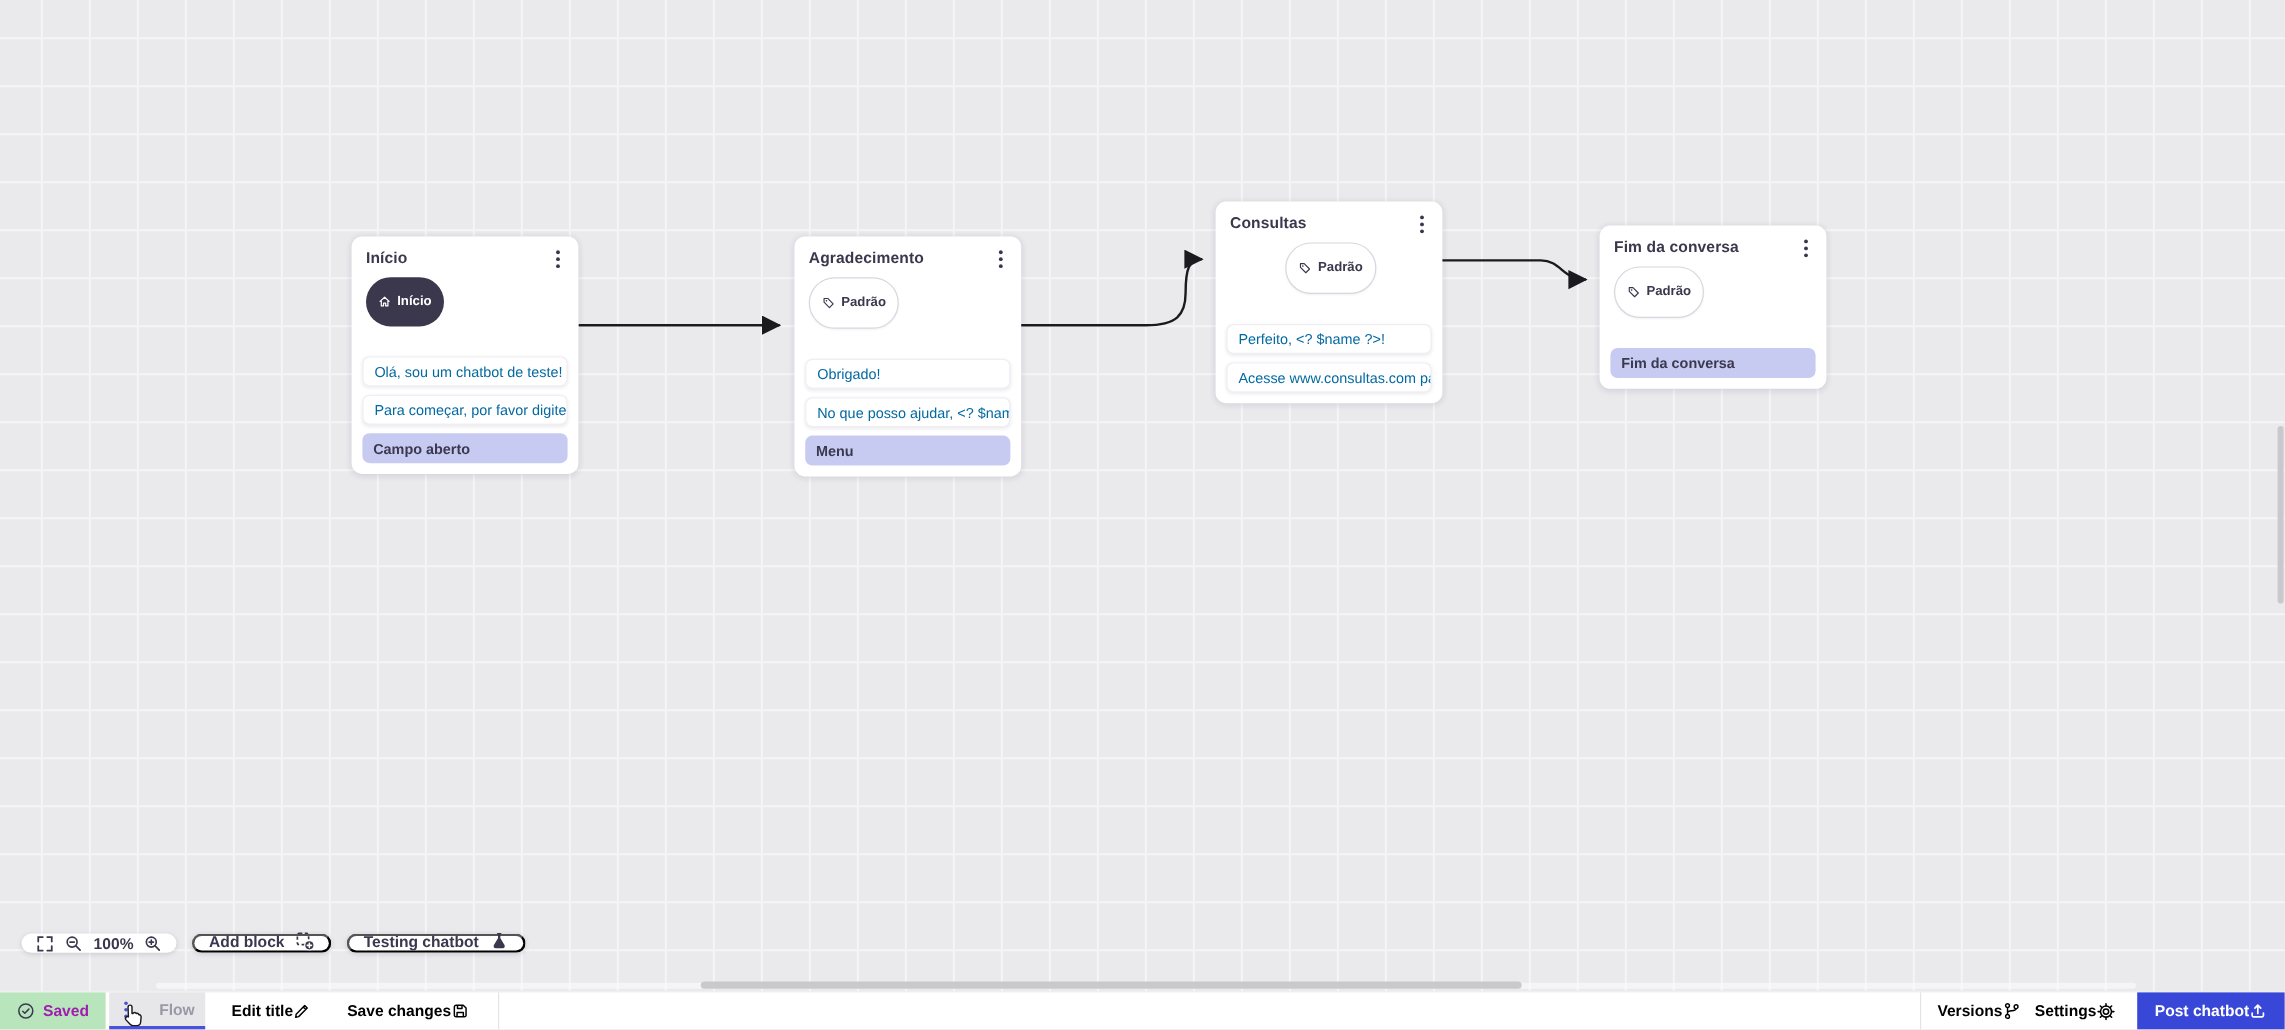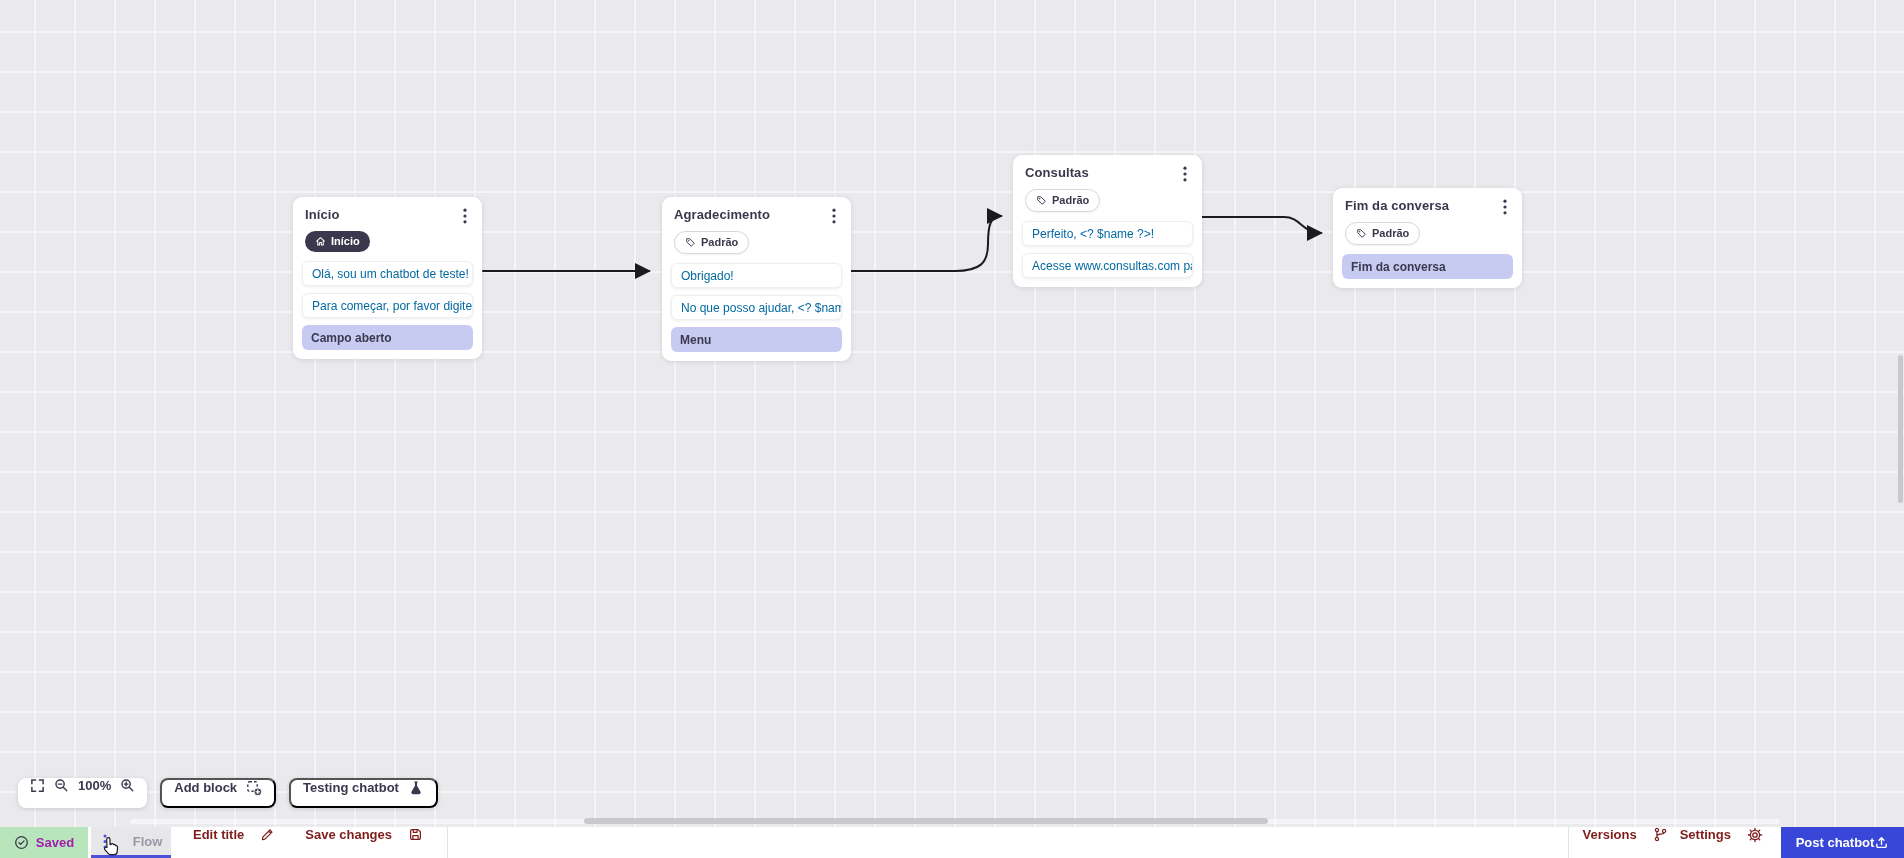--- a/index.html
+++ b/index.html
@@ -22,37 +22,37 @@
   
   .node {
     position:absolute; width:189px; background:#fff; border-radius:9px;
     box-shadow:0 1px 5px rgba(40,35,70,.12); padding:10px 9px 9px;
   }
   .node-head { display:flex; justify-content:space-between; align-items:flex-start; padding:0 3px; }
   .node-title { font-size:13px; font-weight:700; color:#3b384e; letter-spacing:.1px; }
   .kebab { color:#3b384e; cursor:pointer; padding:1px 3px; display:inline-flex; }
   .badge {
     display:inline-flex; align-items:center; gap:5px; font-size:11px; font-weight:700;
-    border-radius:999px; padding:5px 10px; margin:6px 0 0 3px; line-height:1;
+    border-radius:999px; padding:15px 10px; margin:6px 0 16px 3px; line-height:1;
   }
   .badge-dark { background:#3b384e; color:#fff; }
   .badge-outline { background:#fff; color:#3b384e; border:1px solid #d8d6de; box-shadow:0 1px 2px rgba(0,0,0,.05); }
   .cards { margin-top:9px; display:flex; flex-direction:column; gap:7px; }
   .card {
     height:25px; display:flex; align-items:center; padding:0 9px; border-radius:6px;
     font-size:12px; white-space:nowrap; overflow:hidden; cursor:pointer;
   }
   .card.msg { background:#fff; border:1px solid #f0eef3; box-shadow:0 1px 3px rgba(40,35,70,.09); color:#0369a1; }
   .card.input { background:#c7cbf2; color:#3b3950; font-weight:700; }
 
   
   .toolbar { position:absolute; left:18px; top:778px; display:flex; gap:13px; }
   .tcard {
-    height:30px; background:#fff; border-radius:8px; box-shadow:0 1px 4px rgba(40,35,70,.16);
-    display:flex; align-items:flex-start; padding:0 12px; gap:9px;
+    height:16px; background:#fff; border-radius:8px; box-shadow:0 1px 4px rgba(40,35,70,.16);
+    display:flex; align-items:flex-end; padding:0 12px; gap:9px;
     font-size:13px; font-weight:700; color:#3b384e;
   }
   .ibtn { display:inline-flex; align-items:center; justify-content:center; background:none; border:none; color:#3b384e; cursor:pointer; padding:0; }
   .zoom-label { font-size:13px; font-weight:700; }
 
   
   .hscroll-track { position:absolute; left:130px; top:819px; width:1650px; height:5px; border-radius:3px; background:rgba(255,255,255,.5); }
   .hscroll { position:absolute; left:584px; top:818px; width:684px; height:6px; border-radius:3px; background:#c9c8cd; }
   .vscroll { position:absolute; left:1898px; top:355px; width:5px; height:148px; border-radius:3px; background:#c9c8cd; }
 
@@ -65,22 +65,22 @@
     width:88px; background:#b9e5bd; display:flex; align-items:center; justify-content:center;
     gap:7px; font-weight:700; color:#a21caf;
   }
   .flow-tab {
     width:80px; margin-left:3px; background:#e7e6e9; border-bottom:3px solid #4a52d9;
     display:flex; align-items:center; justify-content:center; gap:23px;
     color:#9b98a6; font-weight:700; cursor:pointer;
   }
   .flow-tab .kebab { color:#4a52d9; }
   .sbtn {
-    display:flex; gap:16px; font-weight:700; background:none; border:none;
-    color:#7f1d1d; font-size:13px; cursor:pointer; font-family:inherit;
+    display:flex; align-items:center; gap:0; font-weight:700; background:none; border:none;
+    color:#000000; font-size:13px; cursor:pointer; font-family:inherit;
   }
   .sbtn.edit { margin-left:22px; }
   .sbtn.savechanges { margin-left:30px; }
   .sdivider { width:1px; background:#e4e3e7; margin:0; }
   .sdivider.left { margin-left:24px; }
   .spacer { flex:1; }
   .sbtn.versions { margin-left:14px; }
   .sbtn.settings { margin-left:12px; margin-right:18px; }
   .post-btn {
     width:123px; background:#3847d8; color:#fff; border:none; display:flex; align-items:center;
@@ -160,21 +160,21 @@
         </div>
       <div class="card msg">
           <span>No que posso ajudar, &lt;? $name ...</span>
         </div>
       <div class="card input">
           <span>Menu</span>
         </div>
     </div>
   </div>
 
-  <div class="node" style="left:1013px; top:155px;">
+  <div class="node" style="left:1013px; top:168px;text-align:center;">
     <div class="node-head">
       <span class="node-title">Consultas</span>
       <span class="kebab">
         <svg width="4" height="16" viewBox="0 0 4 16">
           <circle cx="2" cy="2.2" r="1.6" fill="currentColor"></circle>
             <circle cx="2" cy="8" r="1.6" fill="currentColor"></circle>
             <circle cx="2" cy="13.8" r="1.6" fill="currentColor"></circle>
         </svg>
       </span>
     </div>

